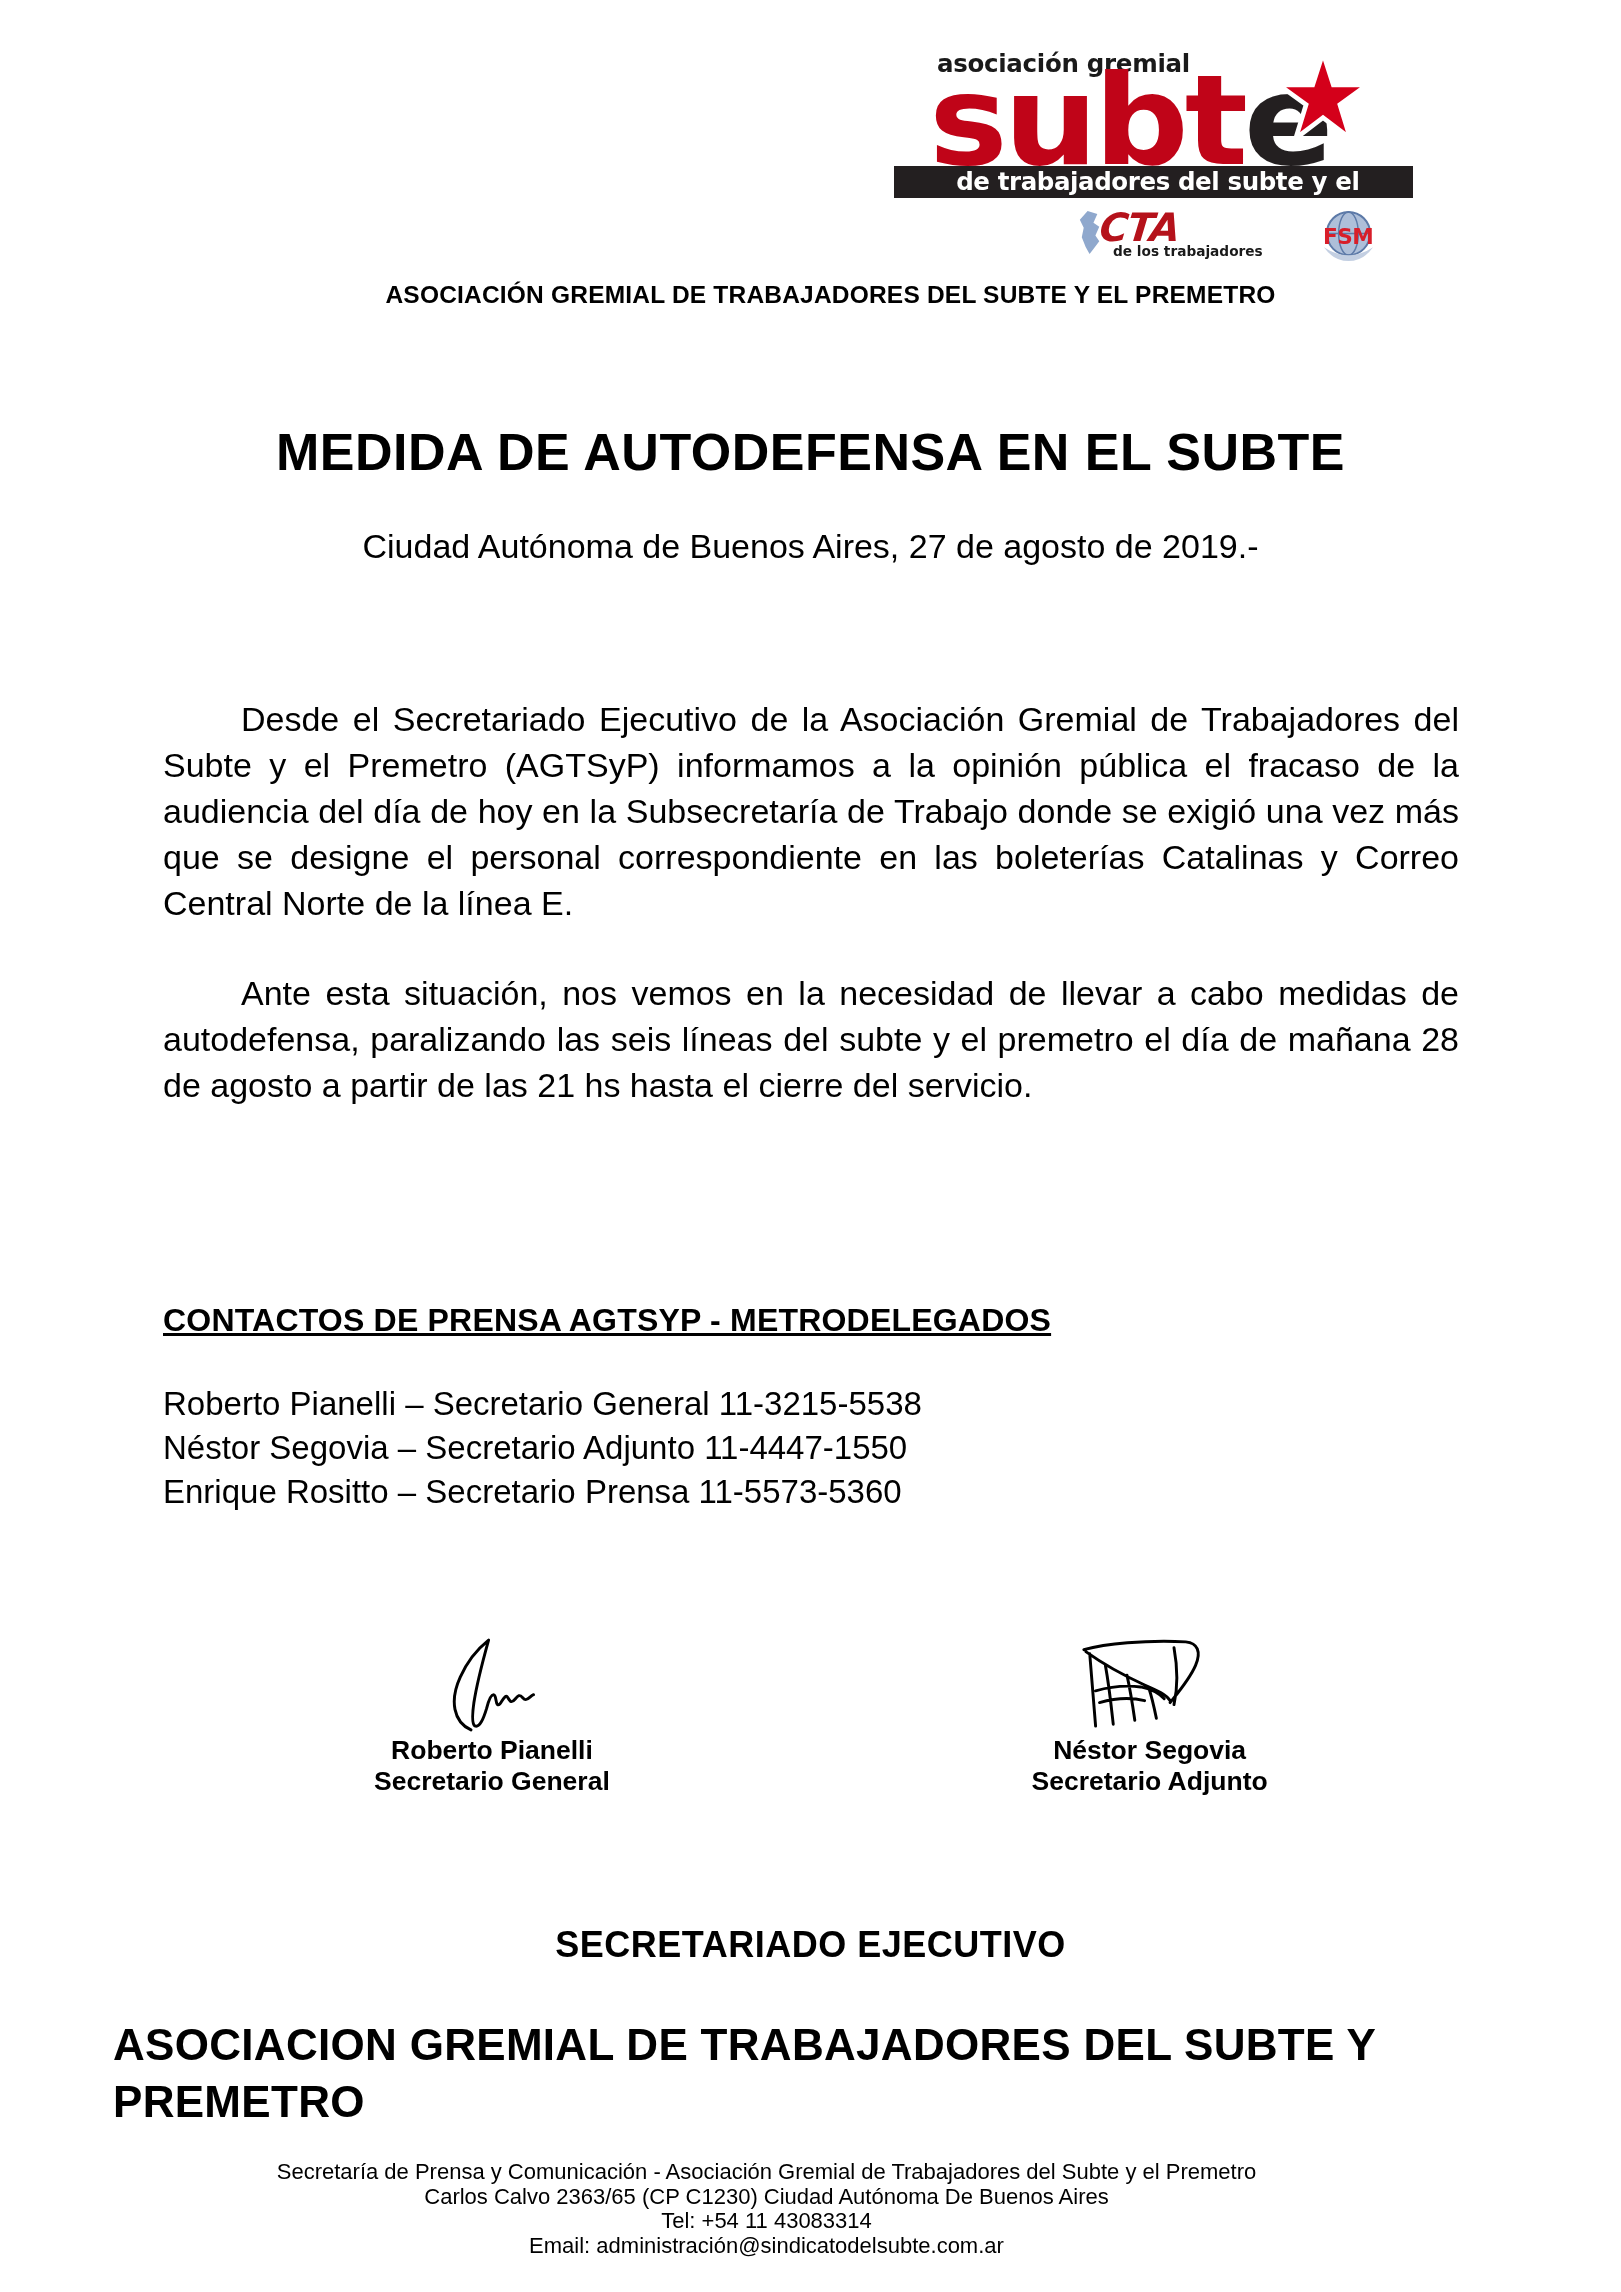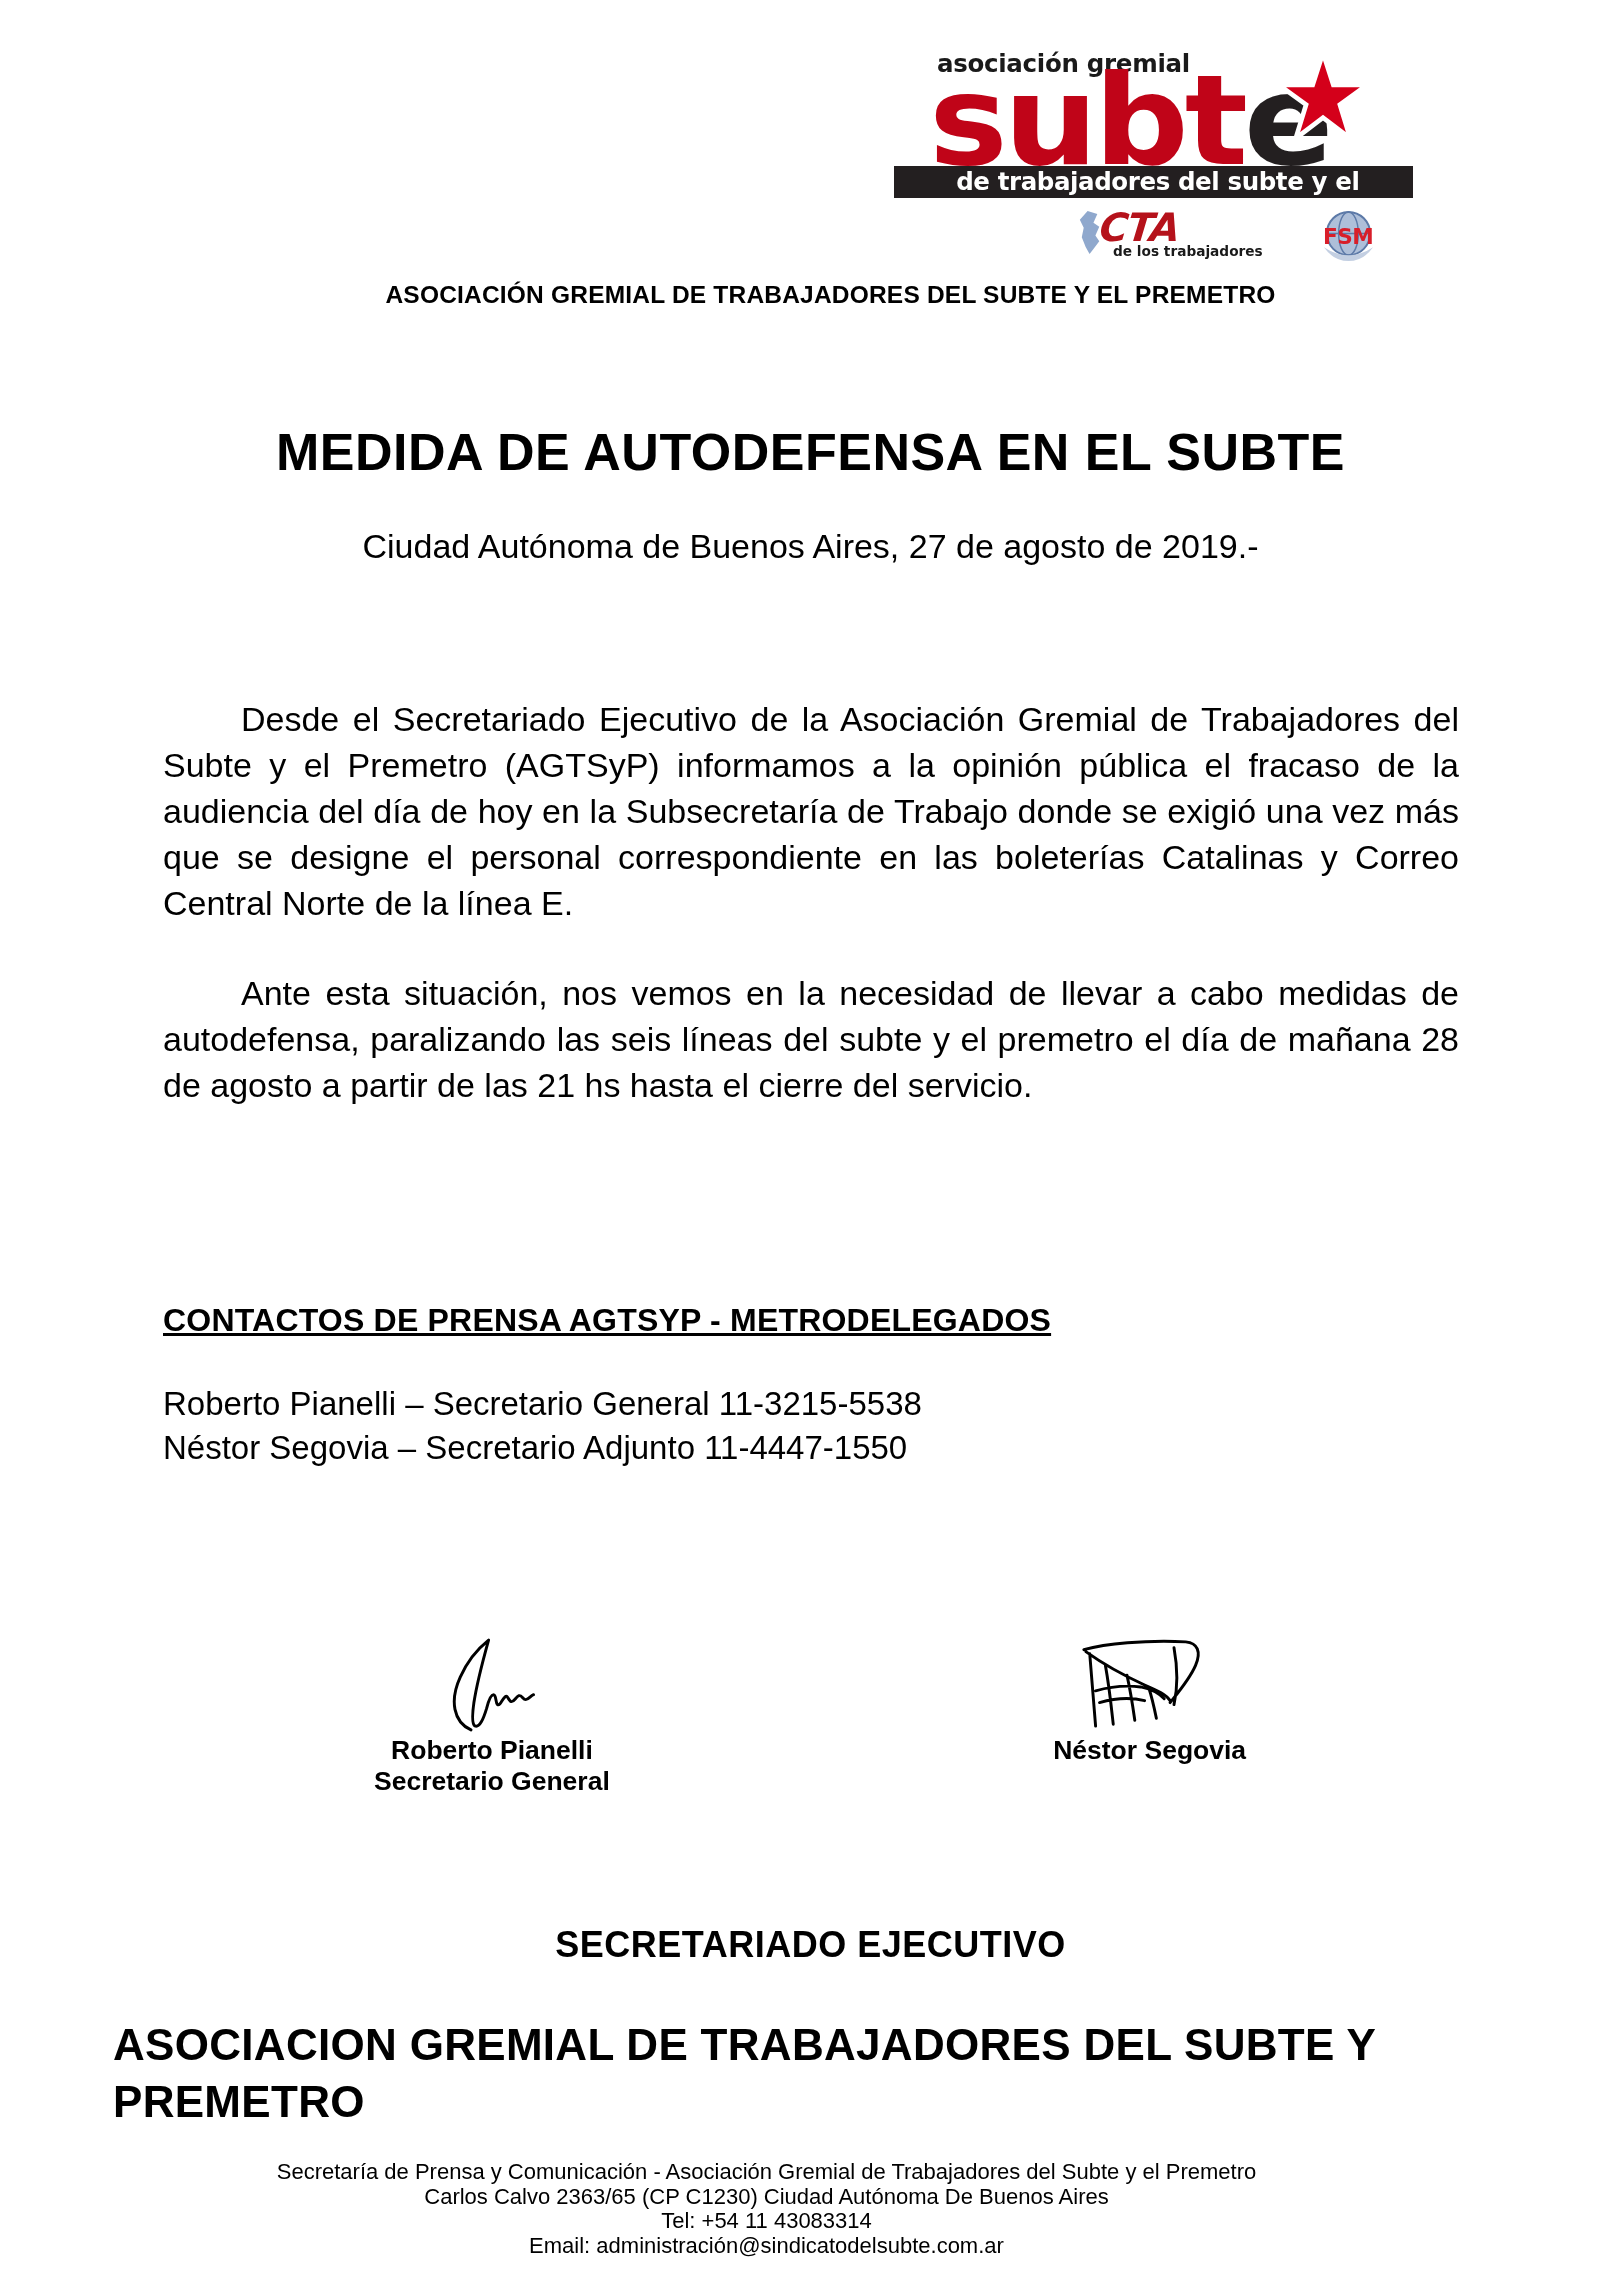--- a/index.html
+++ b/index.html
@@ -329,20 +329,21 @@
 
   <div class="body-area">
     <p class="para">Desde el Secretariado Ejecutivo de la Asociación Gremial de Trabajadores del Subte y el Premetro (AGTSyP) informamos a la opinión pública el fracaso de la audiencia del día de hoy en la Subsecretaría de Trabajo donde se exigió una vez más que se designe el personal correspondiente en las boleterías Catalinas y Correo Central Norte de la línea E.</p>
     <p class="para">Ante esta situación, nos vemos en la necesidad de llevar a cabo medidas de autodefensa, paralizando las seis líneas del subte y el premetro el día de mañana 28 de agosto a partir de las 21 hs hasta el cierre del servicio.</p>
   </div>
 
   <div class="contacts">
     <div class="contacts-heading">CONTACTOS DE PRENSA AGTSYP - METRODELEGADOS</div>
     <div class="contact-line">Roberto Pianelli – Secretario General 11-3215-5538</div>
     <div class="contact-line">Néstor Segovia – Secretario Adjunto 11-4447-1550</div>
+    <div class="contact-line">Enrique Rositto – Secretario Prensa 11-5573-5360</div>
   </div>
 
   <div class="signatures">
     <div class="sig-col left">
       <div class="sig-img">
         <svg width="127" height="103" viewBox="0 0 130 105">
           <path d="M44 100 C26 92 22 70 33 46 C40 30 52 16 62 8 C57 26 50 52 47 72 C45 86 45 94 48 96
                    C53 98 57 88 60 78 C62 70 64 64 67 64 C70 64 69 72 71 74 C74 76 76 68 79 66
                    C82 64 82 70 85 71 C88 72 90 66 93 65 C96 64 97 69 100 69 C103 69 105 65 108 64" fill="none" stroke="#000" stroke-width="3" stroke-linecap="round" stroke-linejoin="round"></path>
         </svg>
@@ -358,20 +359,21 @@
                    M14 22 C16 48 18 72 20 96
                    M30 34 C34 56 36 76 38 94
                    M52 44 C56 62 58 76 60 90
                    M74 56 C78 68 80 78 82 88
                    M20 60 C34 56 50 54 66 56 C76 58 84 62 90 68
                    M24 72 C38 68 54 66 70 70
                    M100 16 C104 38 104 56 100 74" fill="none" stroke="#000" stroke-width="3" stroke-linecap="round" stroke-linejoin="round"></path>
         </svg>
       </div>
       <div class="sig-name">Néstor Segovia</div>
+      <div class="sig-role">Secretario Adjunto</div>
     </div>
   </div>
 
   <div class="closing-1">SECRETARIADO EJECUTIVO</div>
   <div class="closing-2">ASOCIACION GREMIAL DE TRABAJADORES DEL SUBTE Y PREMETRO</div>
 
   <div class="footer">
     <div>Secretaría de Prensa y Comunicación - Asociación Gremial de Trabajadores del Subte y el Premetro</div>
     <div>Carlos Calvo 2363/65 (CP C1230) Ciudad Autónoma De Buenos Aires</div>
     <div>Tel: +54 11 43083314</div>

